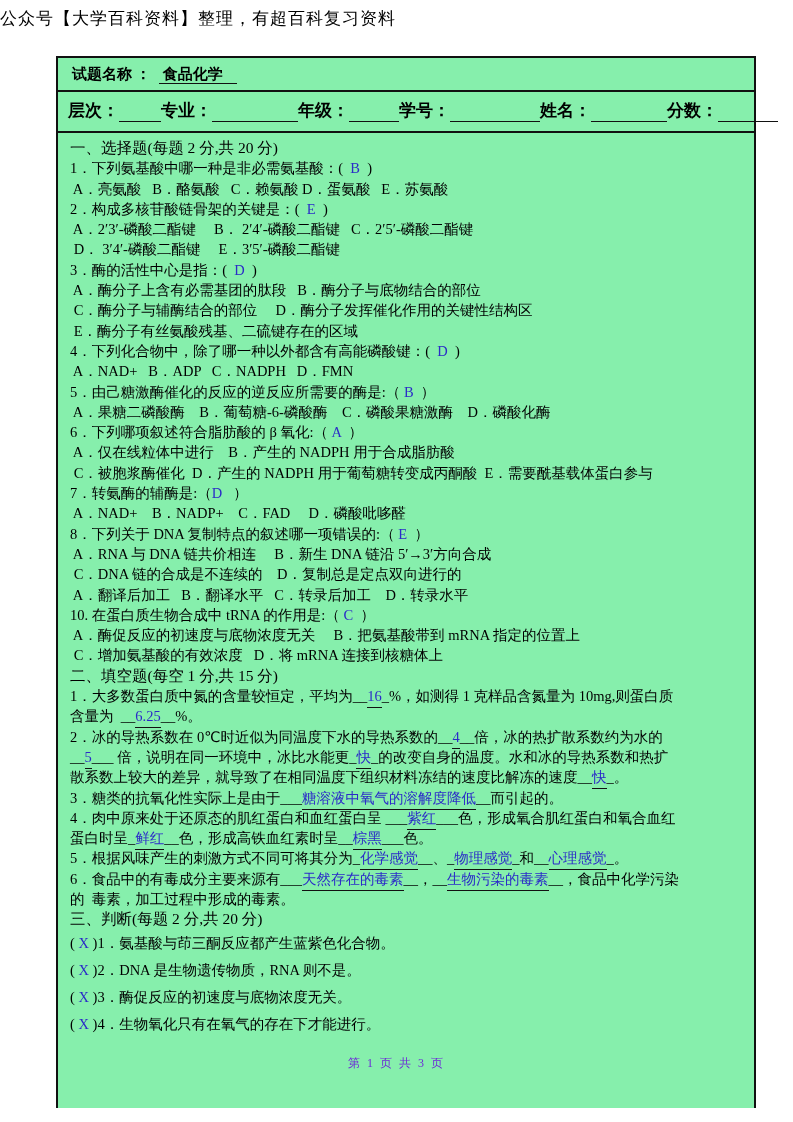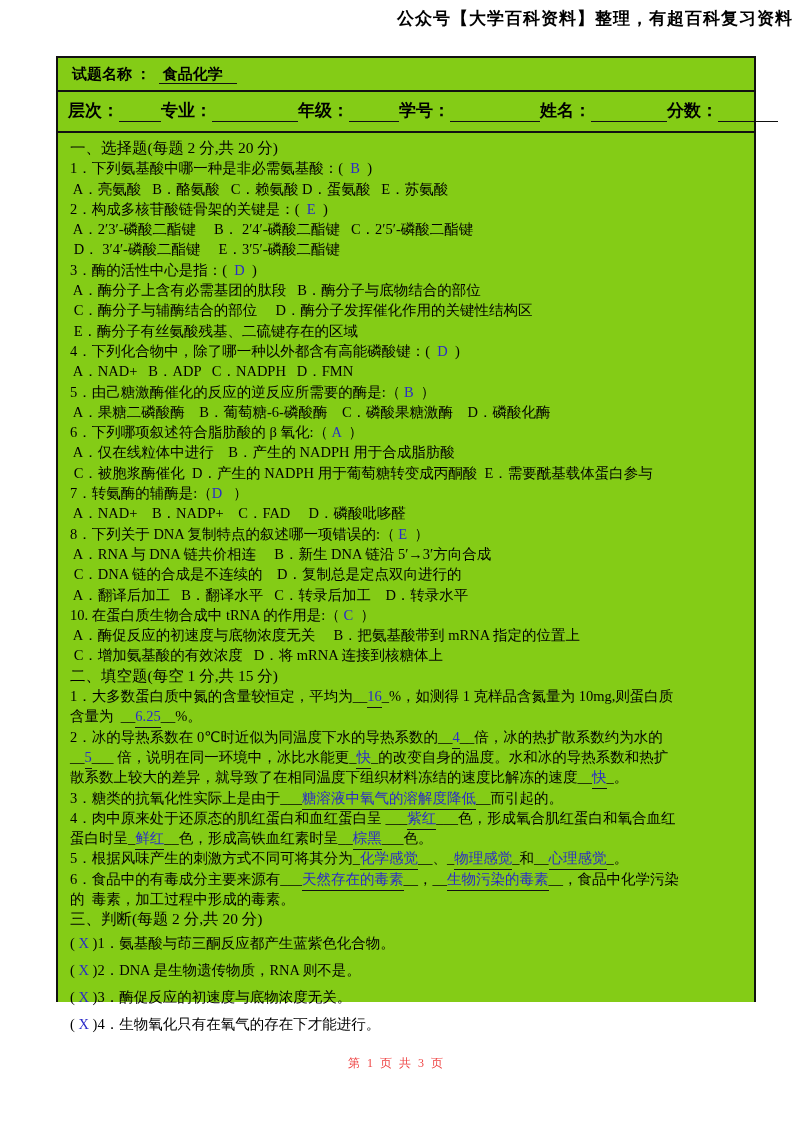--- a/index.html
+++ b/index.html
@@ -2,25 +2,25 @@
 <html style="--ans: #2b2bc8;"><head>
 <meta charset="utf-8">
 <style>
   :root { --ans:#2b2bc8; --ink:#111; }
   * { margin:0; padding:0; box-sizing:border-box; }
   html,body { background:#fff; }
   body { font-family:"Liberation Serif","DejaVu Sans",serif; color:#000; }
   .page { position:relative; width:793px; height:1122px; background:#fff; overflow:hidden; }
   .page-header {
     position:absolute; top:7px; left:0; width:100%;
-    text-align:right; font-weight:bold; font-size:17px; letter-spacing:1px;
+    text-align:left; font-weight:normal; font-size:17px; letter-spacing:1px;
   }
   .exam-box {
-    position:absolute; left:56px; top:56px; width:700px; height:946px;
-    border:2px solid var(--ink); border-bottom:none; background:#84cc16;
+    position:absolute; left:56px; top:56px; width:700px; height:1052px;
+    border:2px solid var(--ink); border-bottom:none; background:#86efac;
   }
   .title-row {
     padding:7px 14px 6px; font-size:15px; font-weight:bold;
     border-bottom:2px solid var(--ink);
   }
   .title-label { margin-right:8px; }
   .title-value { border-bottom:1.5px solid var(--ink); padding:0 14px 1px 4px; }
   .info-row {
     display:flex; align-items:flex-end; justify-content:space-between;
     padding:7px 10px 9px; font-size:17px; font-weight:bold;
@@ -31,21 +31,21 @@
   .bw1 { width:42px; } .bw2 { width:86px; } .bw3 { width:50px; }
   .bw4 { width:90px; } .bw5 { width:76px; } .bw6 { width:60px; }
   .content { padding:5px 12px 0; font-size:14.5px; line-height:20.3px; overflow:hidden; }
   .line { white-space:pre; }
   .h { font-weight:normal; font-size:15.5px; }
   .j { line-height:27px; }
   .ans { color:var(--ans); }
   .fill { color:var(--ans); border-bottom:1px solid var(--ink); padding-bottom:3px; }
   .page-footer {
     position:absolute; top:1055px; left:0; width:100%;
-    text-align:center; font-size:12px; color:#ef4444; letter-spacing:2px;
+    text-align:center; font-size:12px; color:#6d28d9; letter-spacing:2px;
   }
 </style>
 </head>
 <body>
 
 <div class="page">
 
   <div class="page-header">公众号【大学百科资料】整理，有超百科复习资料</div>
 
   <div class="exam-box">

